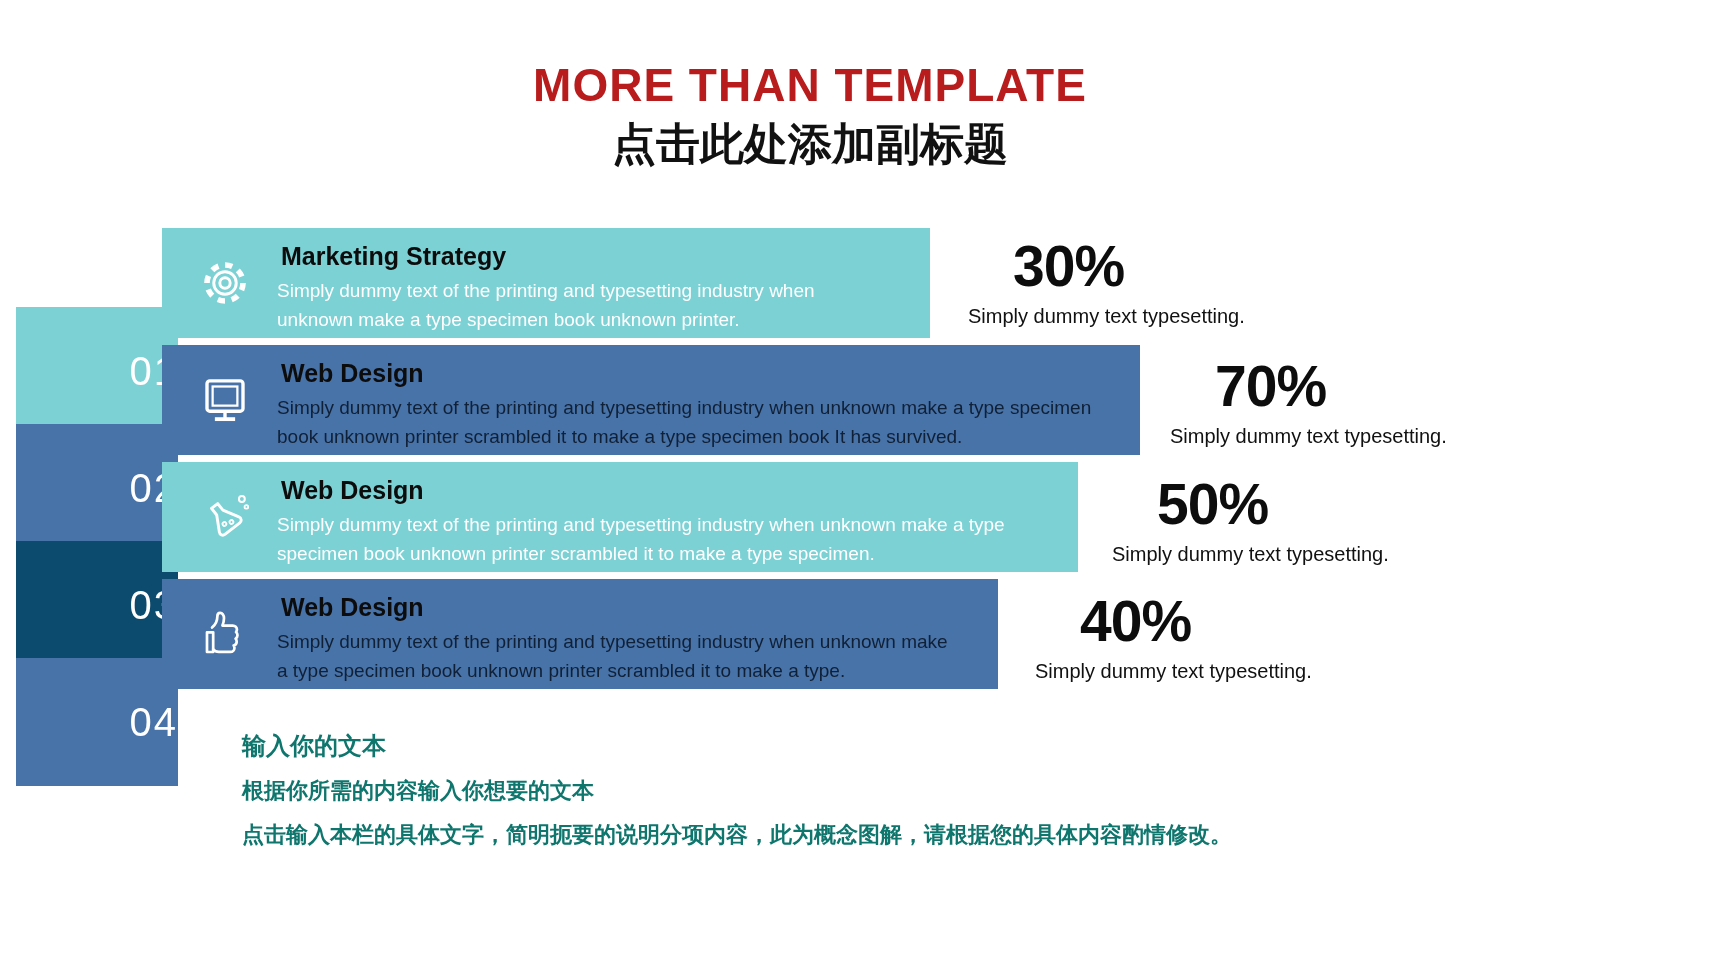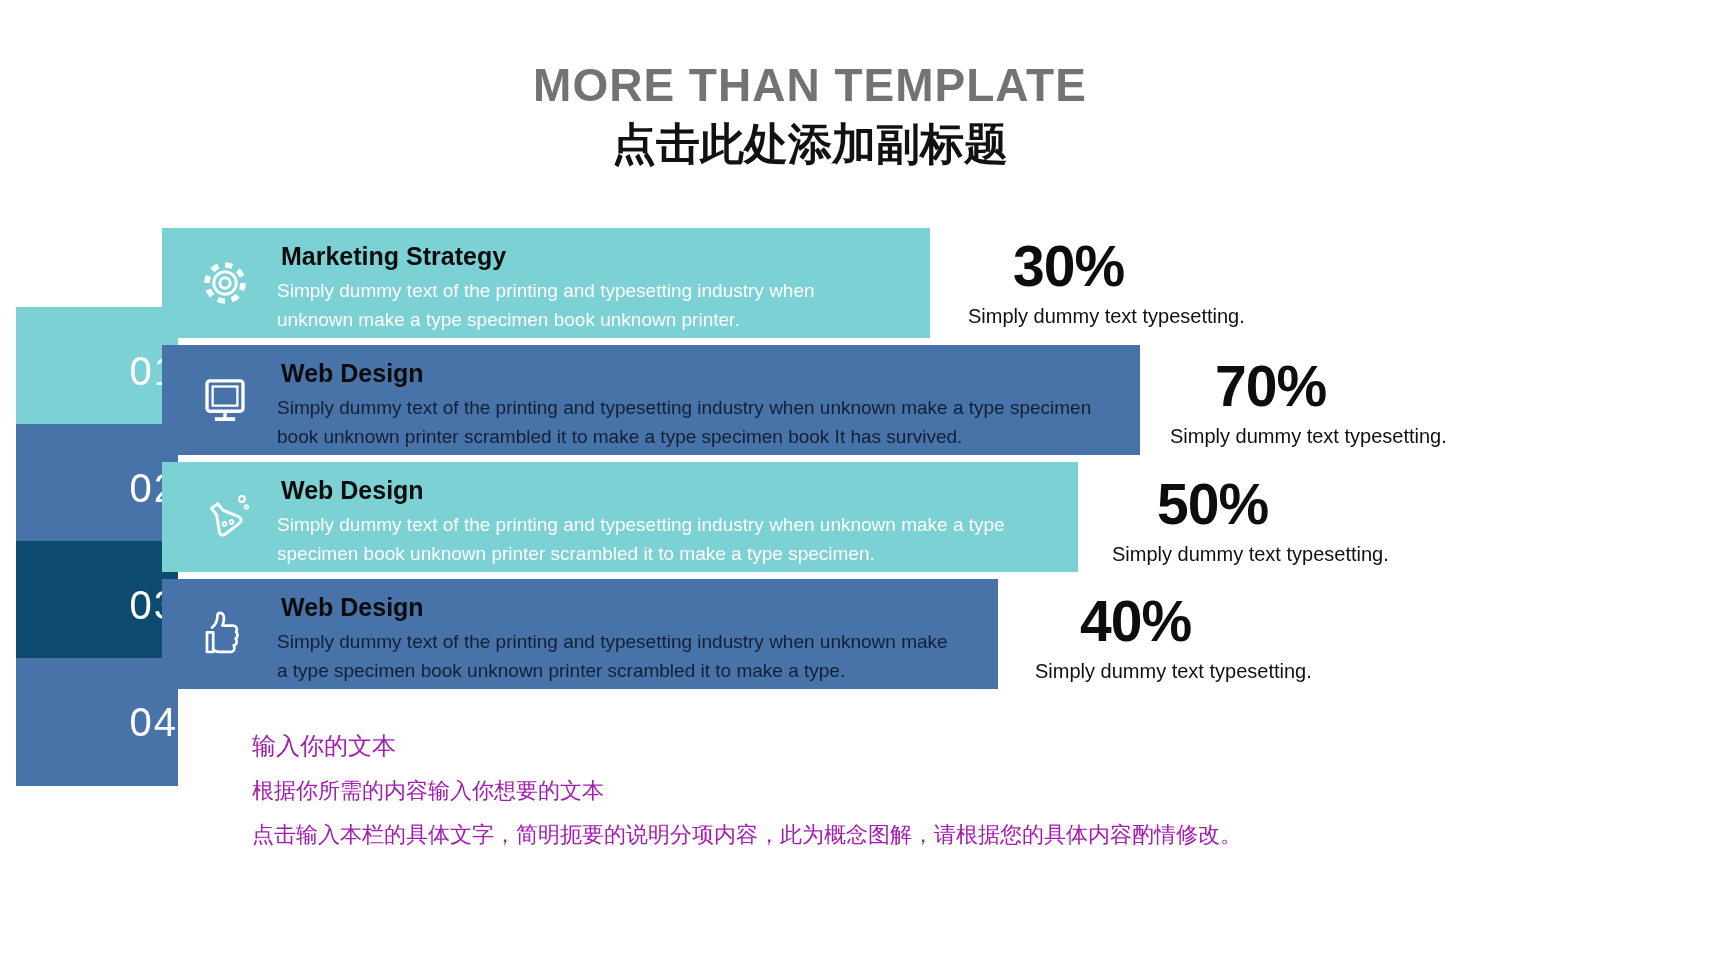--- a/index.html
+++ b/index.html
@@ -2,21 +2,21 @@
 <html><head>
 <meta charset="utf-8">
 <style>
   html,body{margin:0;padding:0;background:#ffffff;}
   .slide{
     position:relative;width:1728px;height:972px;background:#ffffff;overflow:hidden;
     font-family:"Liberation Sans","DejaVu Sans",sans-serif;color:#1b1b1b;
   }
   
   .header{position:absolute;left:0;top:60px;width:1620px;text-align:center;}
-  .title{font-size:46px;font-weight:600;letter-spacing:1px;color:#737373;line-height:1.1;}
+  .title{font-size:46px;font-weight:600;letter-spacing:1px;color:#b91c1c;line-height:1.1;}
   .subtitle{font-size:44px;font-weight:700;color:#111;line-height:1.15;margin-top:8px;}
   
   .tab{position:absolute;left:16px;width:162px;height:128px;display:flex;align-items:center;justify-content:flex-end;}
   .tab span{color:#ffffff;font-size:40px;letter-spacing:2px;font-weight:400;}
   .tab.t1{top:307px;background:#7CD1D5;}
   .tab.t2{top:424px;background:#4873A8;}
   .tab.t3{top:541px;background:#0c4a6e;}
   .tab.t4{top:658px;background:#4873A8;}
   
   .bar{position:absolute;left:162px;height:110px;}
@@ -38,21 +38,21 @@
   .bar.b4 .row-body{width:680px;}
   
   .pct{position:absolute;}
   .pct .value{font-size:57px;font-weight:800;color:#0d0d0d;line-height:1;letter-spacing:-1px;margin-left:45px;}
   .pct .caption{font-size:20px;color:#111;margin-top:10px;}
   .pct.p1{left:968px;top:238px;}
   .pct.p2{left:1170px;top:358px;}
   .pct.p3{left:1112px;top:476px;}
   .pct.p4{left:1035px;top:593px;}
   
-  .footer{position:absolute;left:252px;top:730px;color:#a21caf;}
+  .footer{position:absolute;left:242px;top:730px;color:#0f766e;font-weight:bold;}
   .footer .f1{font-size:24px;margin-bottom:14px;}
   .footer .f2{font-size:22px;margin-bottom:14px;}
   .footer .f3{font-size:22px;}
 </style>
 </head>
 <body>
 
 <div class="slide">
 
   <div class="header">

